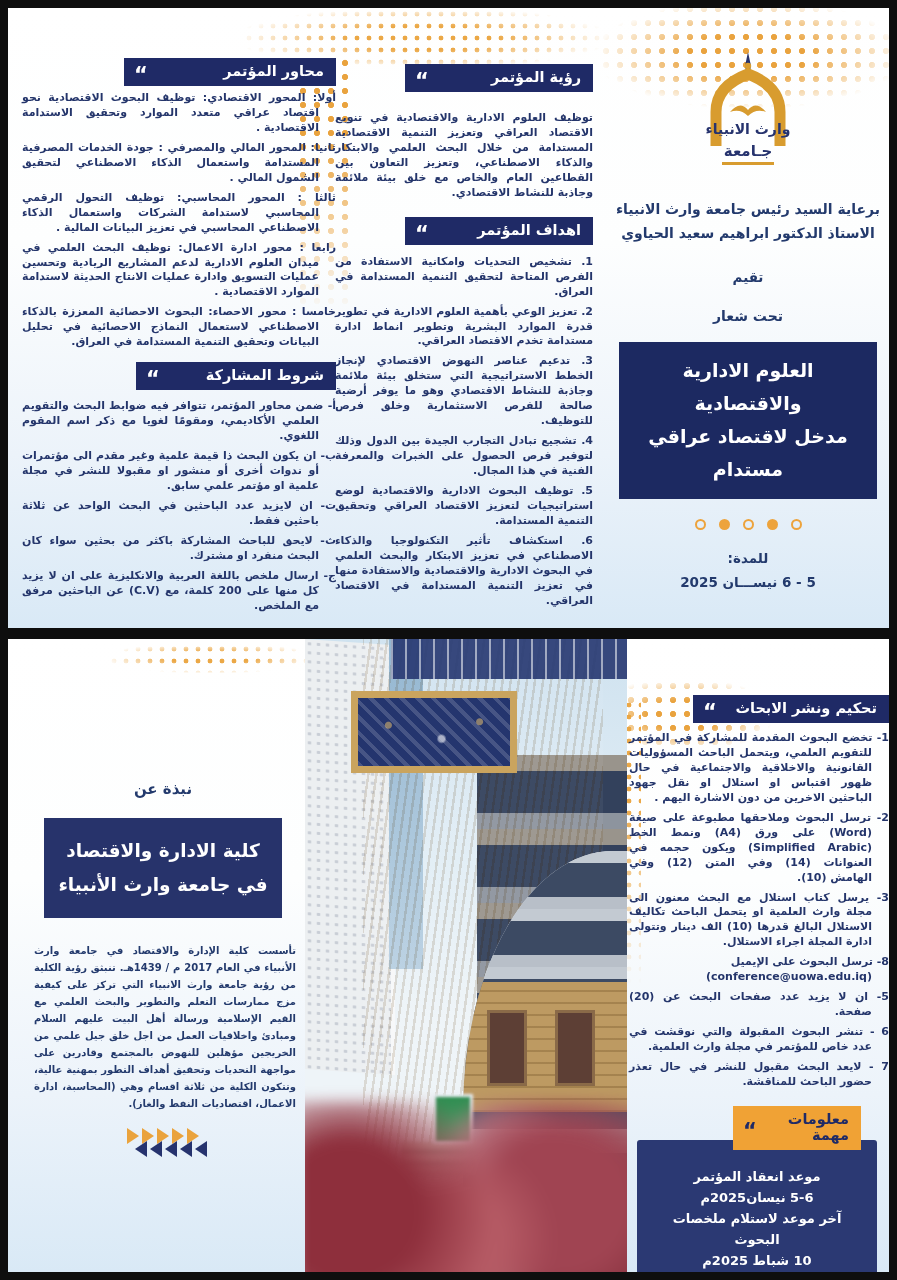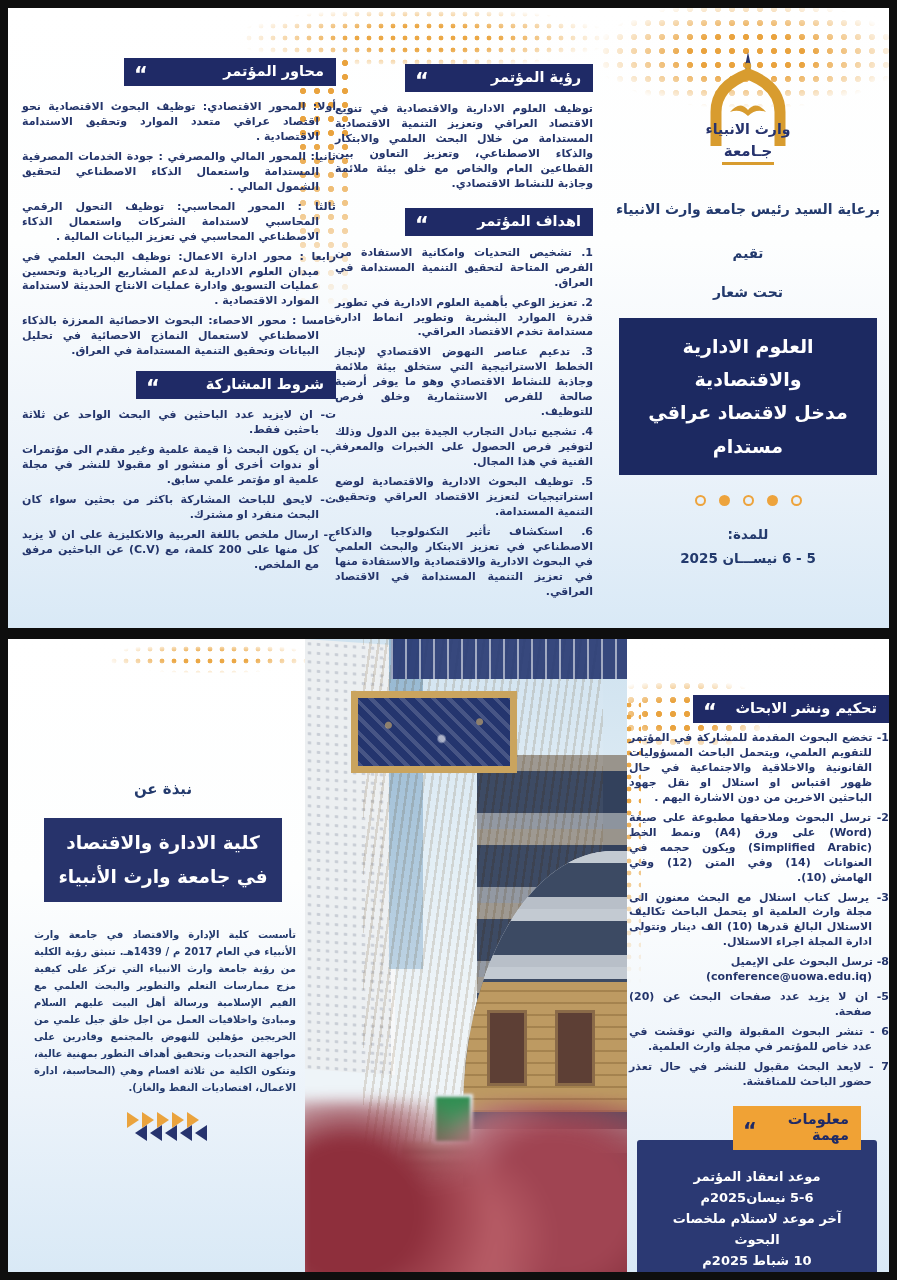--- a/index.html
+++ b/index.html
@@ -58,21 +58,21 @@
       box-sizing:border-box;padding:12px 8px;font-size:19px;font-weight:bold;line-height:1.75;}
   .dots-row{margin-top:20px;display:flex;justify-content:center;gap:13px;}
   .dot{width:11px;height:11px;border-radius:50%;box-sizing:border-box;}
   .dot.filled{background:#eda33c;}
   .dot.hollow{border:2.5px solid #eda33c;background:transparent;}
   .date-blk{margin-top:16px;color:#233a6d;font-size:13.5px;font-weight:bold;line-height:1.8;}
 
   
   .about-label{margin-top:125px;color:#233a6d;font-size:15px;font-weight:bold;}
   .about-box{margin:20px auto 0 auto;background:#27336b;color:#fff;width:238px;
-      box-sizing:border-box;padding:8px 10px;font-size:18.5px;font-weight:bold;line-height:1.85;}
+      box-sizing:border-box;padding:16px 10px;font-size:18.5px;font-weight:bold;line-height:1.85;}
   .about-txt{margin:24px 10px 0 14px;color:#233a6d;font-size:10px;font-weight:bold;
       line-height:1.7;text-align:justify;}
   .arrows{margin-top:16px;display:flex;flex-direction:column;align-items:center;}
   .arrow-row{display:flex;gap:3px;}
   .arrow-row.second{margin-top:-3px;transform:translateX(8px);}
   .tri-l{width:0;height:0;border-top:8px solid transparent;border-bottom:8px solid transparent;
       border-left:12px solid #eaa33d;}
   .tri-r{width:0;height:0;border-top:8px solid transparent;border-bottom:8px solid transparent;
       border-right:12px solid #26336e;}
 
@@ -143,20 +143,21 @@
           <circle cx="66" cy="16" r="3.2" fill="#d89c2f"></circle>
           <path d="M34,96 L34,62 Q34,36 66,24 Q98,36 98,62 L98,96" fill="none" stroke="#d89c2f" stroke-width="11"></path>
           <path d="M48,62 Q58,50 66,60 Q74,50 84,62 Q74,58 66,66 Q58,58 48,62 Z" fill="#d89c2f"></path>
           <text x="66" y="84" text-anchor="middle" fill="#26336e" font-size="14" font-weight="bold">وارث الانبياء</text>
           <text x="66" y="106" text-anchor="middle" fill="#26336e" font-size="15" font-weight="bold">جـامعة</text>
           <rect x="40" y="112" width="52" height="3" fill="#d89c2f"></rect>
         </svg>
       </div>
       <div class="patron">
         <div>برعاية السيد رئيس جامعة وارث الانبياء</div>
+        <div>الاستاذ الدكتور ابراهيم سعيد الحياوي</div>
       </div>
       <div class="presents">
         <div>تقيم</div>
       </div>
       <div class="conf-title">
         <div>تحت شعار</div>
       </div>
       <div class="slogan-box">
         <div>العلوم الادارية والاقتصادية</div>
         <div>مدخل لاقتصاد عراقي مستدام</div>
@@ -172,54 +173,55 @@
         <div>للمدة:</div>
         <div>5 - 6 نيســـان 2025</div>
       </div>
     </div>
 
     <div class="col col-mid">
       <div class="sec-header" style="margin-top:56px;">
         <span>رؤية المؤتمر</span>
         <span class="q">“</span>
       </div>
-      <p class="body-txt" style="margin-top:10px;">توظيف العلوم الادارية والاقتصادية في تنويع الاقتصاد العراقي وتعزيز التنمية الاقتصادية المستدامة من خلال البحث العلمي والابتكار والذكاء الاصطناعي، وتعزيز التعاون بين القطاعين العام والخاص مع خلق بيئة ملائمة وجاذبة للنشاط الاقتصادي.</p>
+      <p class="body-txt" style="margin-top:19px;">توظيف العلوم الادارية والاقتصادية في تنويع الاقتصاد العراقي وتعزيز التنمية الاقتصادية المستدامة من خلال البحث العلمي والابتكار والذكاء الاصطناعي، وتعزيز التعاون بين القطاعين العام والخاص مع خلق بيئة ملائمة وجاذبة للنشاط الاقتصادي.</p>
       <div class="sec-header" style="margin-top:16px;">
         <span>اهداف المؤتمر</span>
         <span class="q">“</span>
       </div>
       <div style="margin-top:10px;">
         <p class="body-txt">1. تشخيص التحديات وامكانية الاستفادة من الفرص المتاحة لتحقيق التنمية المستدامة في العراق.</p>
         <p class="body-txt">2. تعزيز الوعي بأهمية العلوم الادارية في تطوير قدرة الموارد البشرية وتطوير انماط ادارة مستدامة تخدم الاقتصاد العراقي.</p>
         <p class="body-txt">3. تدعيم عناصر النهوض الاقتصادي لإنجاز الخطط الاستراتيجية التي ستخلق بيئة ملائمة وجاذبة للنشاط الاقتصادي وهو ما يوفر أرضية صالحة للفرص الاستثمارية وخلق فرص للتوظيف.</p>
         <p class="body-txt">4. تشجيع تبادل التجارب الجيدة بين الدول وذلك لتوفير فرص الحصول على الخبرات والمعرفة الفنية في هذا المجال.</p>
         <p class="body-txt">5. توظيف البحوث الادارية والاقتصادية لوضع استراتيجيات لتعزيز الاقتصاد العراقي وتحقيق التنمية المستدامة.</p>
         <p class="body-txt">6. استكشاف تأثير التكنولوجيا والذكاء الاصطناعي في تعزيز الابتكار والبحث العلمي في البحوث الادارية والاقتصادية والاستفادة منها في تعزيز التنمية المستدامة في الاقتصاد العراقي.</p>
       </div>
     </div>
 
     <div class="col col-axes">
       <div class="sec-header" style="margin-top:50px;width:212px;">
         <span>محاور المؤتمر</span>
         <span class="q">“</span>
       </div>
-      <div style="margin-top:14px;">
+      <div style="margin-top:5px;">
         <p class="body-txt hang">أولا: المحور الاقتصادي: توظيف البحوث الاقتصادية نحو اقتصاد عراقي متعدد الموارد وتحقيق الاستدامة الاقتصادية .</p>
         <p class="body-txt hang">ثانيا: المحور المالي والمصرفي : جودة الخدمات المصرفية المستدامة واستعمال الذكاء الاصطناعي لتحقيق الشمول المالي .</p>
         <p class="body-txt hang">ثالثا : المحور المحاسبي: توظيف التحول الرقمي المحاسبي لاستدامة الشركات واستعمال الذكاء الاصطناعي المحاسبي في تعزيز البيانات المالية .</p>
         <p class="body-txt hang">رابعا : محور ادارة الاعمال: توظيف البحث العلمي في ميدان العلوم الادارية لدعم المشاريع الريادية وتحسين عمليات التسويق وادارة عمليات الانتاج الحديثة لاستدامة الموارد الاقتصادية .</p>
         <p class="body-txt hang">خامسا : محور الاحصاء: البحوث الاحصائية المعززة بالذكاء الاصطناعي لاستعمال النماذج الاحصائية في تحليل البيانات وتحقيق التنمية المستدامة في العراق.</p>
       </div>
       <div class="sec-header" style="margin-top:12px;width:200px;">
         <span>شروط المشاركة</span>
         <span class="q">“</span>
       </div>
       <div style="margin-top:9px;">
+        <p class="body-txt hang">أ- ضمن محاور المؤتمر، تتوافر فيه ضوابط البحث والتقويم العلمي الأكاديمي، ومقومًا لغويا مع ذكر اسم المقوم اللغوي.</p>
+        <p class="body-txt hang">ب- ان يكون البحث ذا قيمة علمية وغير مقدم الى مؤتمرات أو ندوات أخرى أو منشور او مقبولا للنشر في مجلة علمية او مؤتمر علمي سابق.</p>
         <p class="body-txt hang">ت- ان لايزيد عدد الباحثين في البحث الواحد عن ثلاثة باحثين فقط.</p>
-        <p class="body-txt hang">ب- ان يكون البحث ذا قيمة علمية وغير مقدم الى مؤتمرات أو ندوات أخرى أو منشور او مقبولا للنشر في مجلة علمية او مؤتمر علمي سابق.</p>
         <p class="body-txt hang">ث- لايحق للباحث المشاركة باكثر من بحثين سواء كان البحث منفرد او مشترك.</p>
         <p class="body-txt hang">ج- ارسال ملخص باللغة العربية والانكليزية على ان لا يزيد كل منها على 200 كلمة، مع (C.V) عن الباحثين مرفق مع الملخص.</p>
       </div>
     </div>
   </section>
 
   <section class="panel panel-bottom">
     <div class="ht ht-b-left"></div>
     <div class="ht ht-big ht-b-review"></div>
     <div class="ht ht-b-strip"></div>

